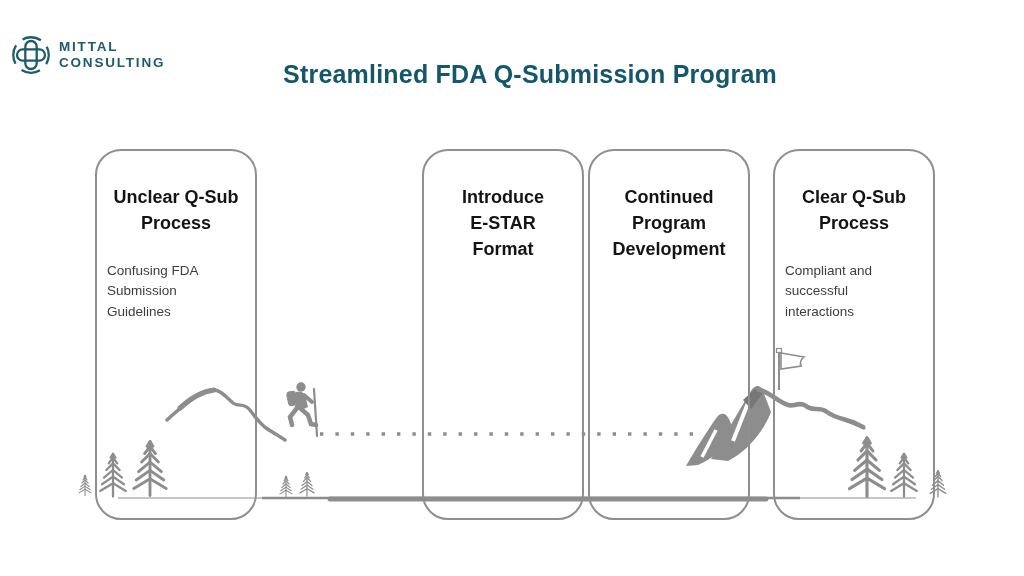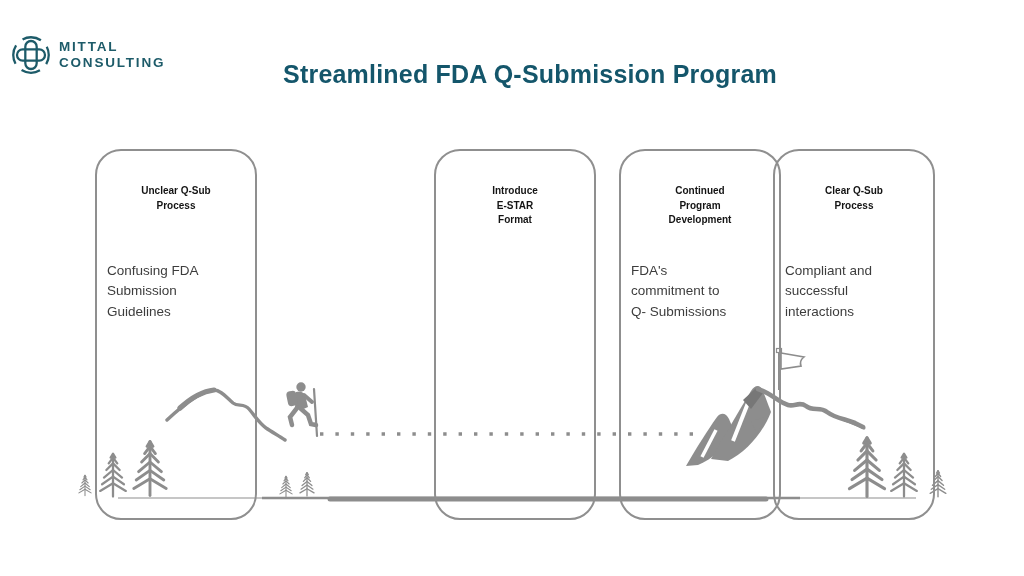--- a/index.html
+++ b/index.html
@@ -65,21 +65,21 @@
     background: transparent;
     z-index: 2;
   }
   .card-title {
     position: absolute;
     top: 33px;
     left: 8px;
     right: 8px;
     text-align: center;
     font-weight: bold;
-    font-size: 10px;
+    font-size: 18px;
     line-height: 1.45;
     color: #141414;
     white-space: pre-line;
   }
   .card-desc {
     position: absolute;
     top: 110px;
     left: 10px;
     right: 10px;
     text-align: left;
@@ -181,32 +181,29 @@
     </g>
   </svg>
 
   <div class="card" style="left:95px">
     <div class="card-title">Unclear Q-Sub
 Process</div>
     <div class="card-desc">Confusing FDA
 Submission
 Guidelines</div>
   </div>
-  <div class="card" style="left:434px">
+  <div class="card" style="left:422px">
     <div class="card-title">Introduce
 E-STAR
 Format</div>
   </div>
-  <div class="card" style="left:619px">
+  <div class="card" style="left:588px">
     <div class="card-title">Continued
 Program
 Development</div>
-    <div class="card-desc">FDA's
-commitment to
-Q- Submissions</div>
   </div>
   <div class="card" style="left:773px">
     <div class="card-title">Clear Q-Sub
 Process</div>
     <div class="card-desc">Compliant and
 successful
 interactions</div>
   </div>
 
 </div>

